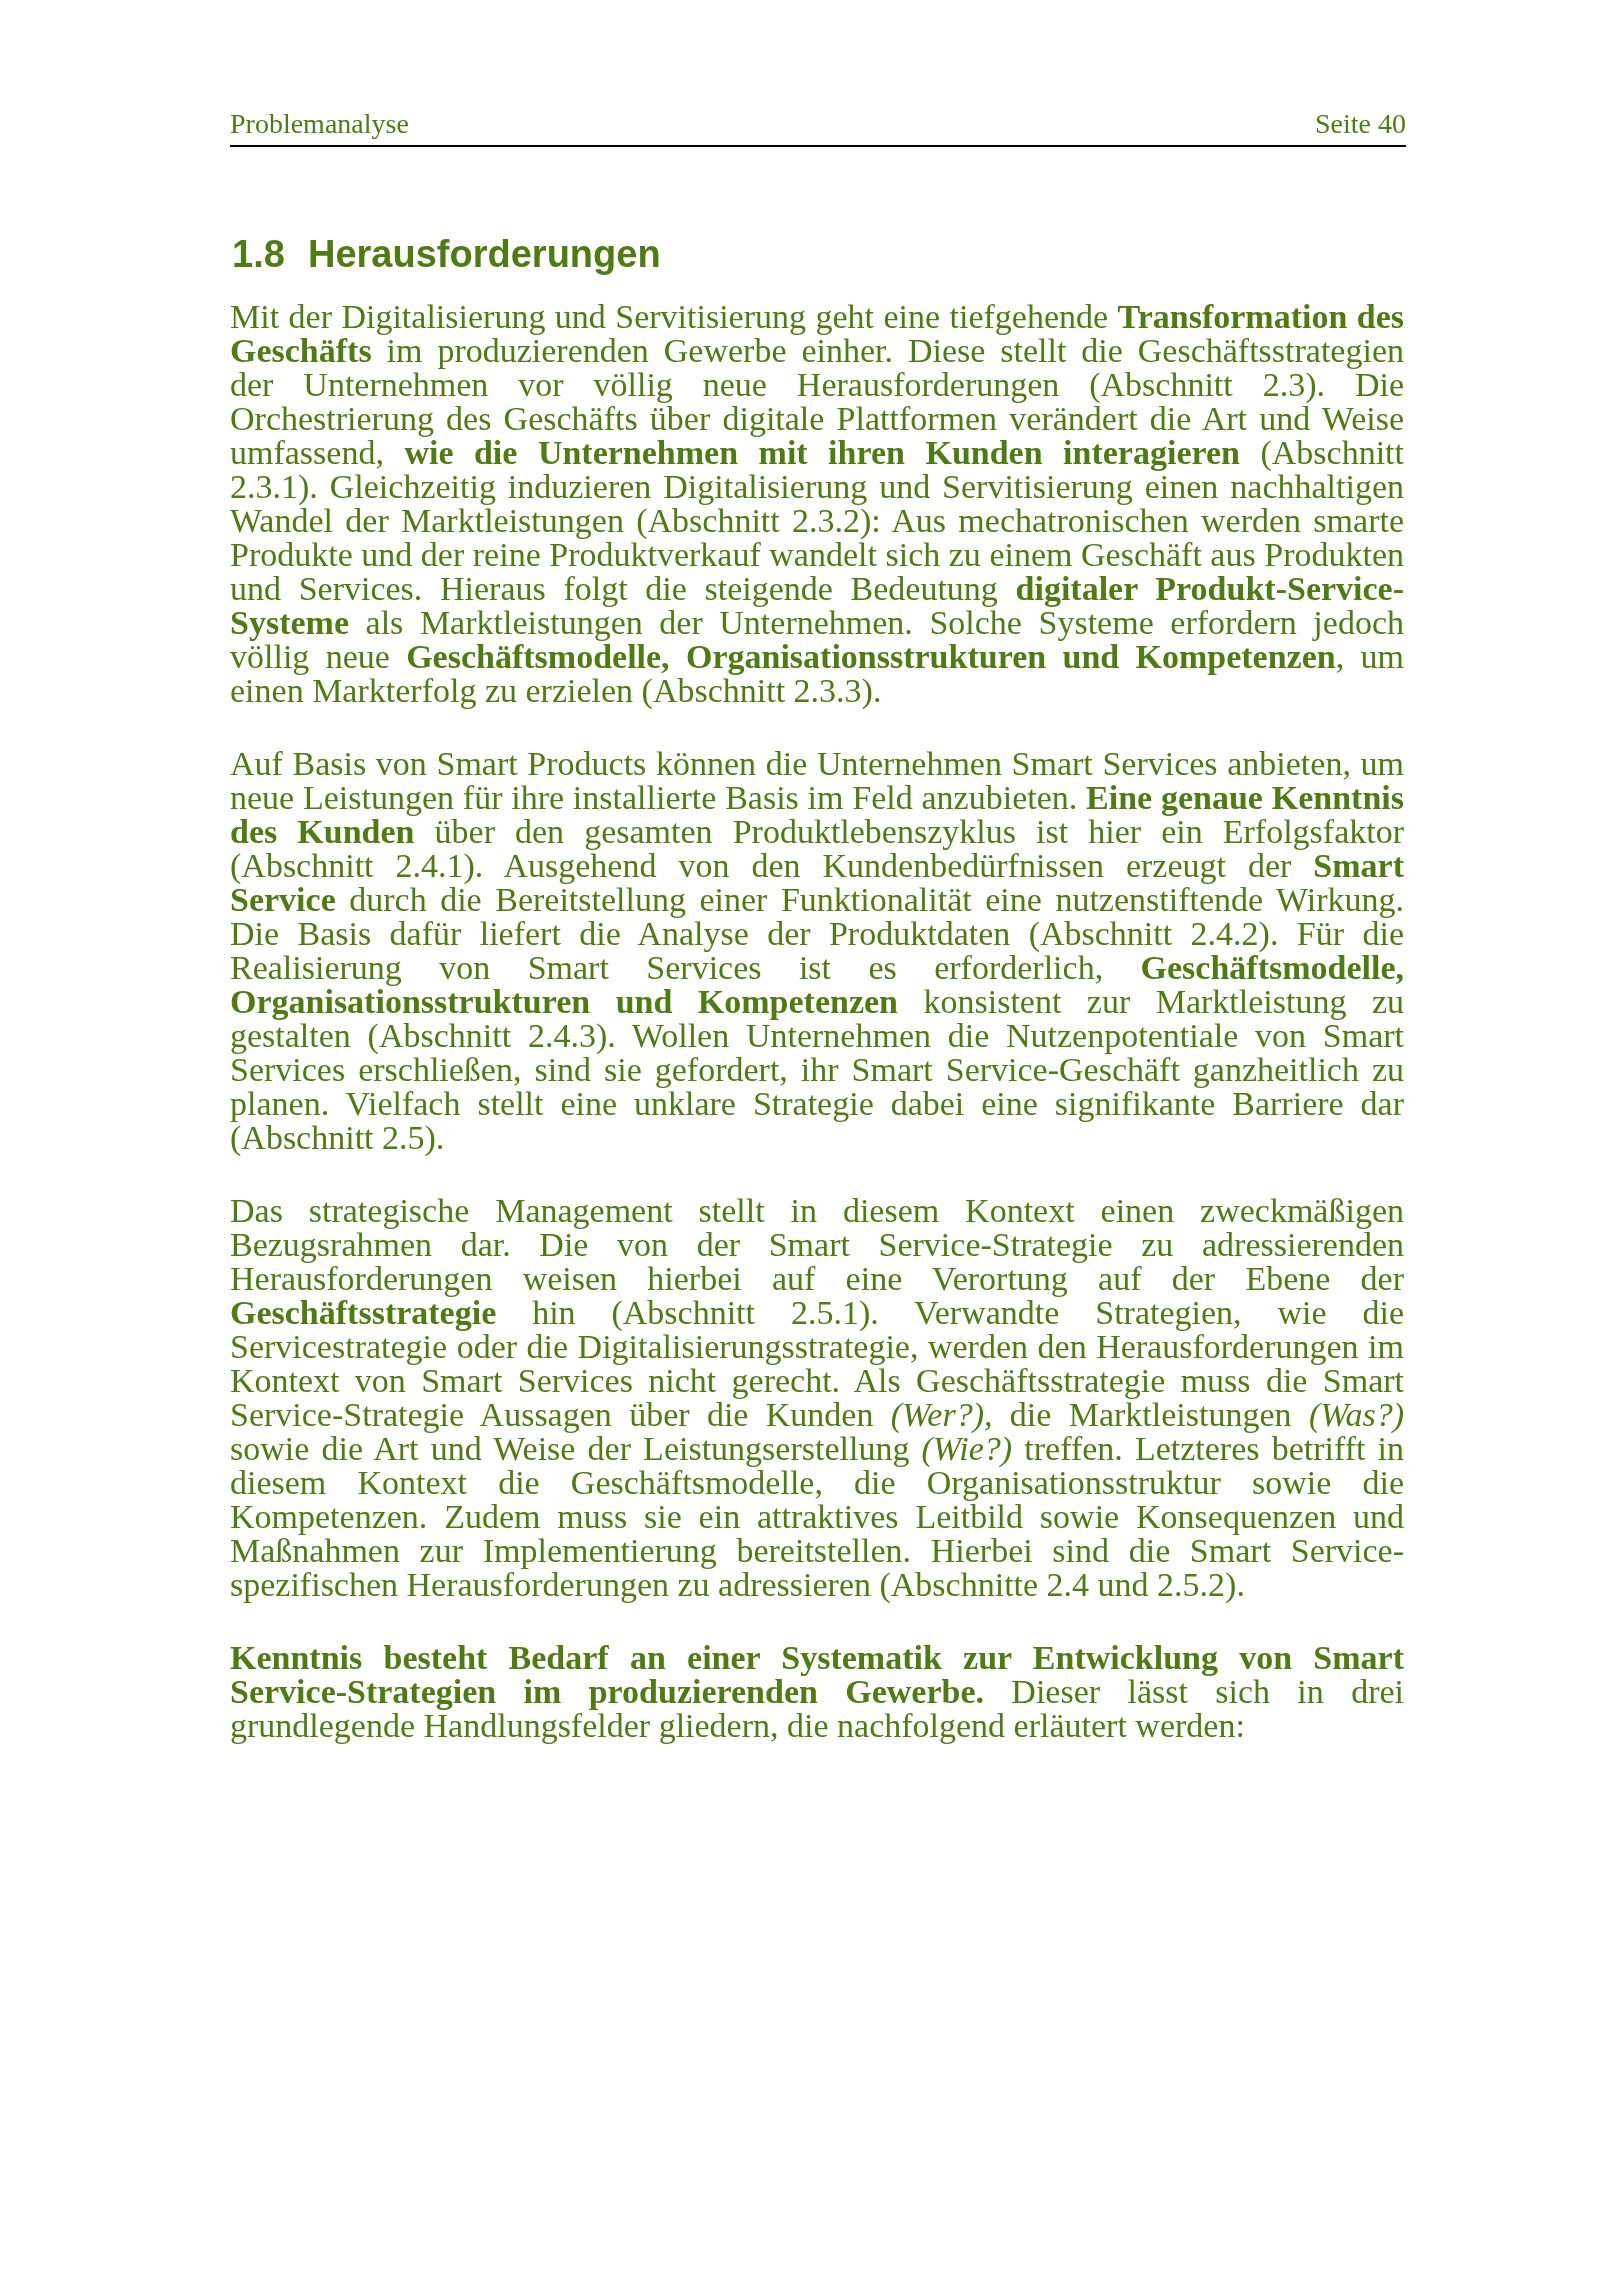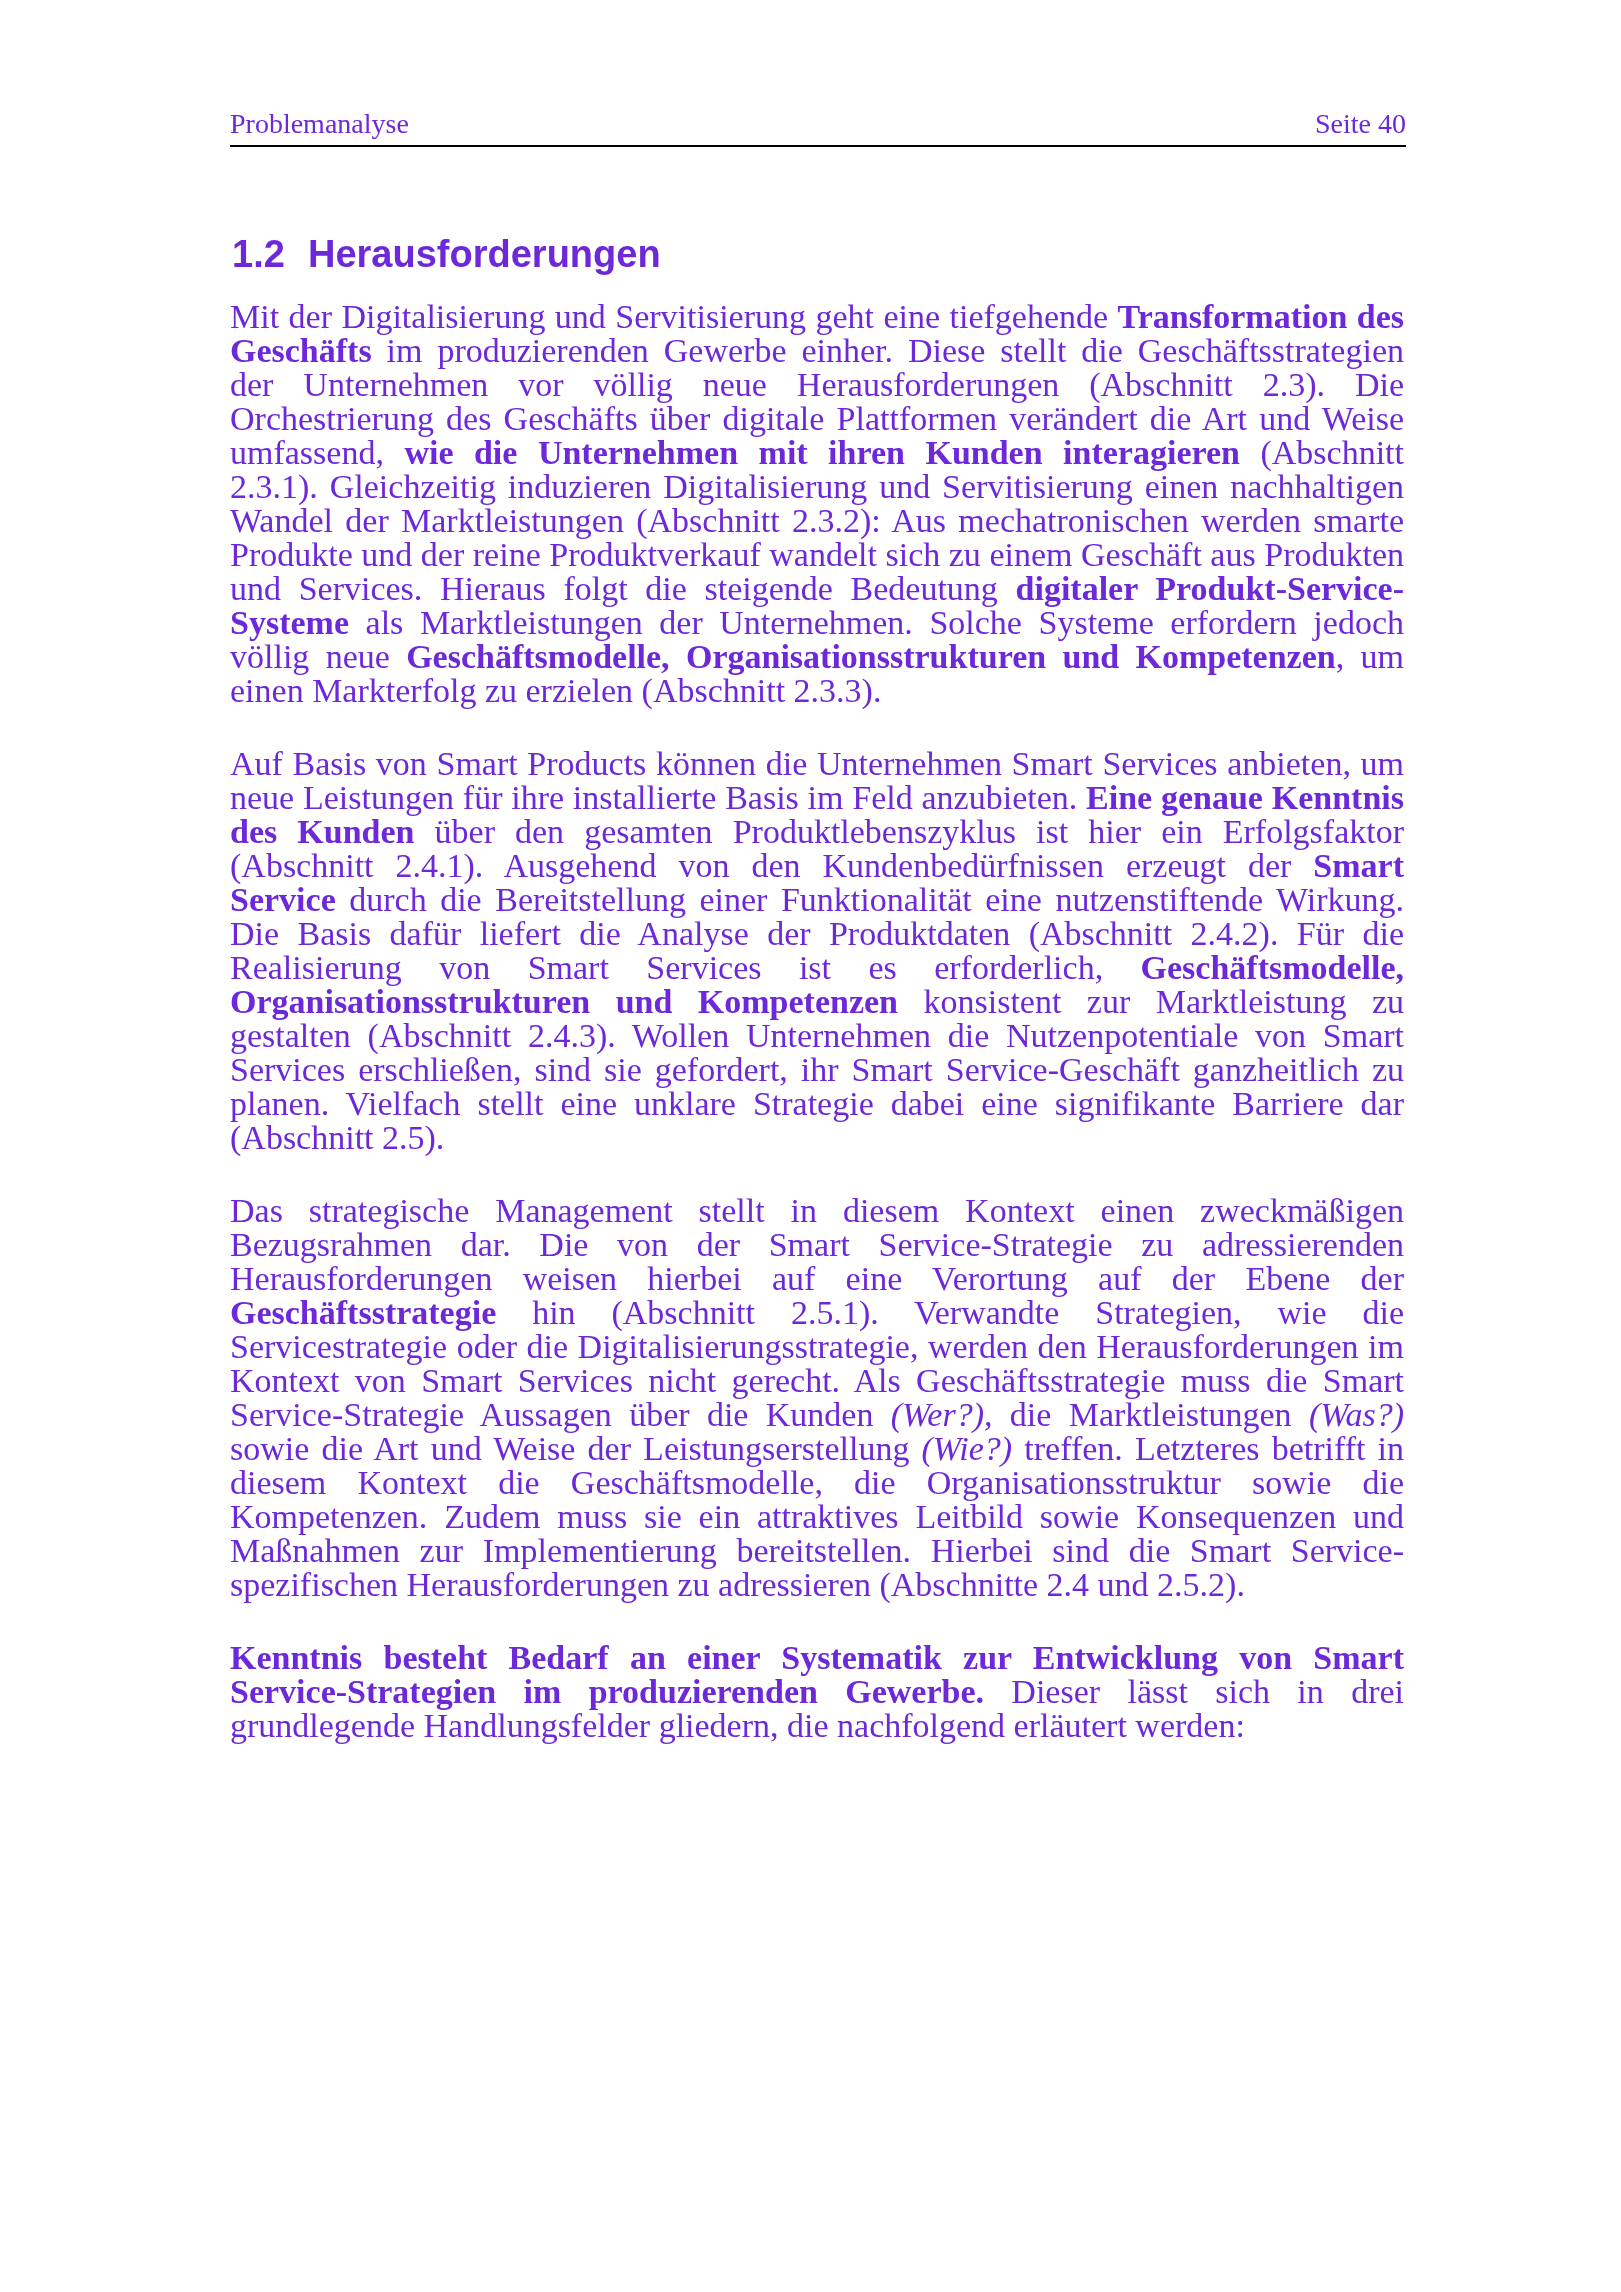--- a/index.html
+++ b/index.html
@@ -1,21 +1,21 @@
 <!DOCTYPE html>
 <html lang="de"><head>
 <meta charset="utf-8">
 <style>
   html, body { margin: 0; padding: 0; background: #ffffff; }
   .page {
     position: relative;
     width: 1621px;
     height: 2293px;
     background: #ffffff;
-    color: #6d28d9;
+    color: #4d7c0f;
     font-family: "Liberation Serif", serif;
     overflow: hidden;
   }
   .running-header {
     position: absolute;
     left: 230px;
     right: 215px;
     top: 108px;
     display: flex;
     justify-content: space-between;
@@ -64,21 +64,21 @@
 <div class="page">
 
   <div class="running-header">
     <span>Problemanalyse</span>
     <span>Seite 40</span>
   </div>
 
   <div class="header-rule"></div>
 
   <h2 class="section-heading">
-    <span class="sec-num">1.2</span>
+    <span class="sec-num">1.8</span>
     <span class="sec-title">Herausforderungen</span>
   </h2>
 
   <div class="body-text">
     <p class="para"><span>Mit der Digitalisierung und Servitisierung geht eine tiefgehende </span><span class="b">Transformation des Geschäfts</span><span> im produzierenden Gewerbe einher. Diese stellt die Geschäftsstrategien der Unternehmen vor völlig neue Herausforderungen (Abschnitt 2.3). Die Orchestrierung des Geschäfts über digitale Plattformen verändert die Art und Weise umfassend, </span><span class="b">wie die Unternehmen mit ihren Kunden interagieren</span><span> (Abschnitt 2.3.1). Gleichzeitig induzieren Digitalisierung und Servitisierung einen nachhaltigen Wandel der Marktleistungen (Abschnitt 2.3.2): Aus mechatronischen werden smarte Produkte und der reine Produktverkauf wandelt sich zu einem Geschäft aus Produkten und Services. Hieraus folgt die steigende Bedeutung </span><span class="b">digitaler Produkt-Service-Systeme</span><span> als Marktleistungen der Unternehmen. Solche Systeme erfordern jedoch völlig neue </span><span class="b">Geschäftsmodelle, Organisationsstrukturen und Kompetenzen</span><span>, um einen Markterfolg zu erzielen (Abschnitt 2.3.3).</span></p>
     <p class="para"><span>Auf Basis von Smart Products können die Unternehmen Smart Services anbieten, um neue Leistungen für ihre installierte Basis im Feld anzubieten. </span><span class="b">Eine genaue Kenntnis des Kunden</span><span> über den gesamten Produktlebenszyklus ist hier ein Erfolgsfaktor (Abschnitt 2.4.1). Ausgehend von den Kundenbedürfnissen erzeugt der </span><span class="b">Smart Service</span><span> durch die Bereitstellung einer Funktionalität eine nutzenstiftende Wirkung. Die Basis dafür liefert die Analyse der Produktdaten (Abschnitt 2.4.2). Für die Realisierung von Smart Services ist es erforderlich, </span><span class="b">Geschäftsmodelle, Organisationsstrukturen und Kompetenzen</span><span> konsistent zur Marktleistung zu gestalten (Abschnitt 2.4.3). Wollen Unternehmen die Nutzenpotentiale von Smart Services erschließen, sind sie gefordert, ihr Smart Service-Geschäft ganzheitlich zu planen. Vielfach stellt eine unklare Strategie dabei eine signifikante Barriere dar (Abschnitt 2.5).</span></p>
     <p class="para"><span>Das strategische Management stellt in diesem Kontext einen zweckmäßigen Bezugsrahmen dar. Die von der Smart Service-Strategie zu adressierenden Herausforderungen weisen hierbei auf eine Verortung auf der Ebene der </span><span class="b">Geschäftsstrategie</span><span> hin (Abschnitt 2.5.1). Verwandte Strategien, wie die Servicestrategie oder die Digitalisierungsstrategie, werden den Herausforderungen im Kontext von Smart Services nicht gerecht. Als Geschäftsstrategie muss die Smart Service-Strategie Aussagen über die Kunden </span><span class="i">(Wer?),</span><span> die Marktleistungen </span><span class="i">(Was?)</span><span> sowie die Art und Weise der Leistungserstellung </span><span class="i">(Wie?)</span><span> treffen. Letzteres betrifft in diesem Kontext die Geschäftsmodelle, die Organisationsstruktur sowie die Kompetenzen. Zudem muss sie ein attraktives Leitbild sowie Konsequenzen und Maßnahmen zur Implementierung bereitstellen. Hierbei sind die Smart Service-spezifischen Herausforderungen zu adressieren (Abschnitte 2.4 und 2.5.2).</span></p>
     <p class="para"><span class="b">Kenntnis besteht Bedarf an einer Systematik zur Entwicklung von Smart Service-Strategien im produzierenden Gewerbe.</span><span> Dieser lässt sich in drei grundlegende Handlungsfelder gliedern, die nachfolgend erläutert werden:</span></p>
   </div>
 

